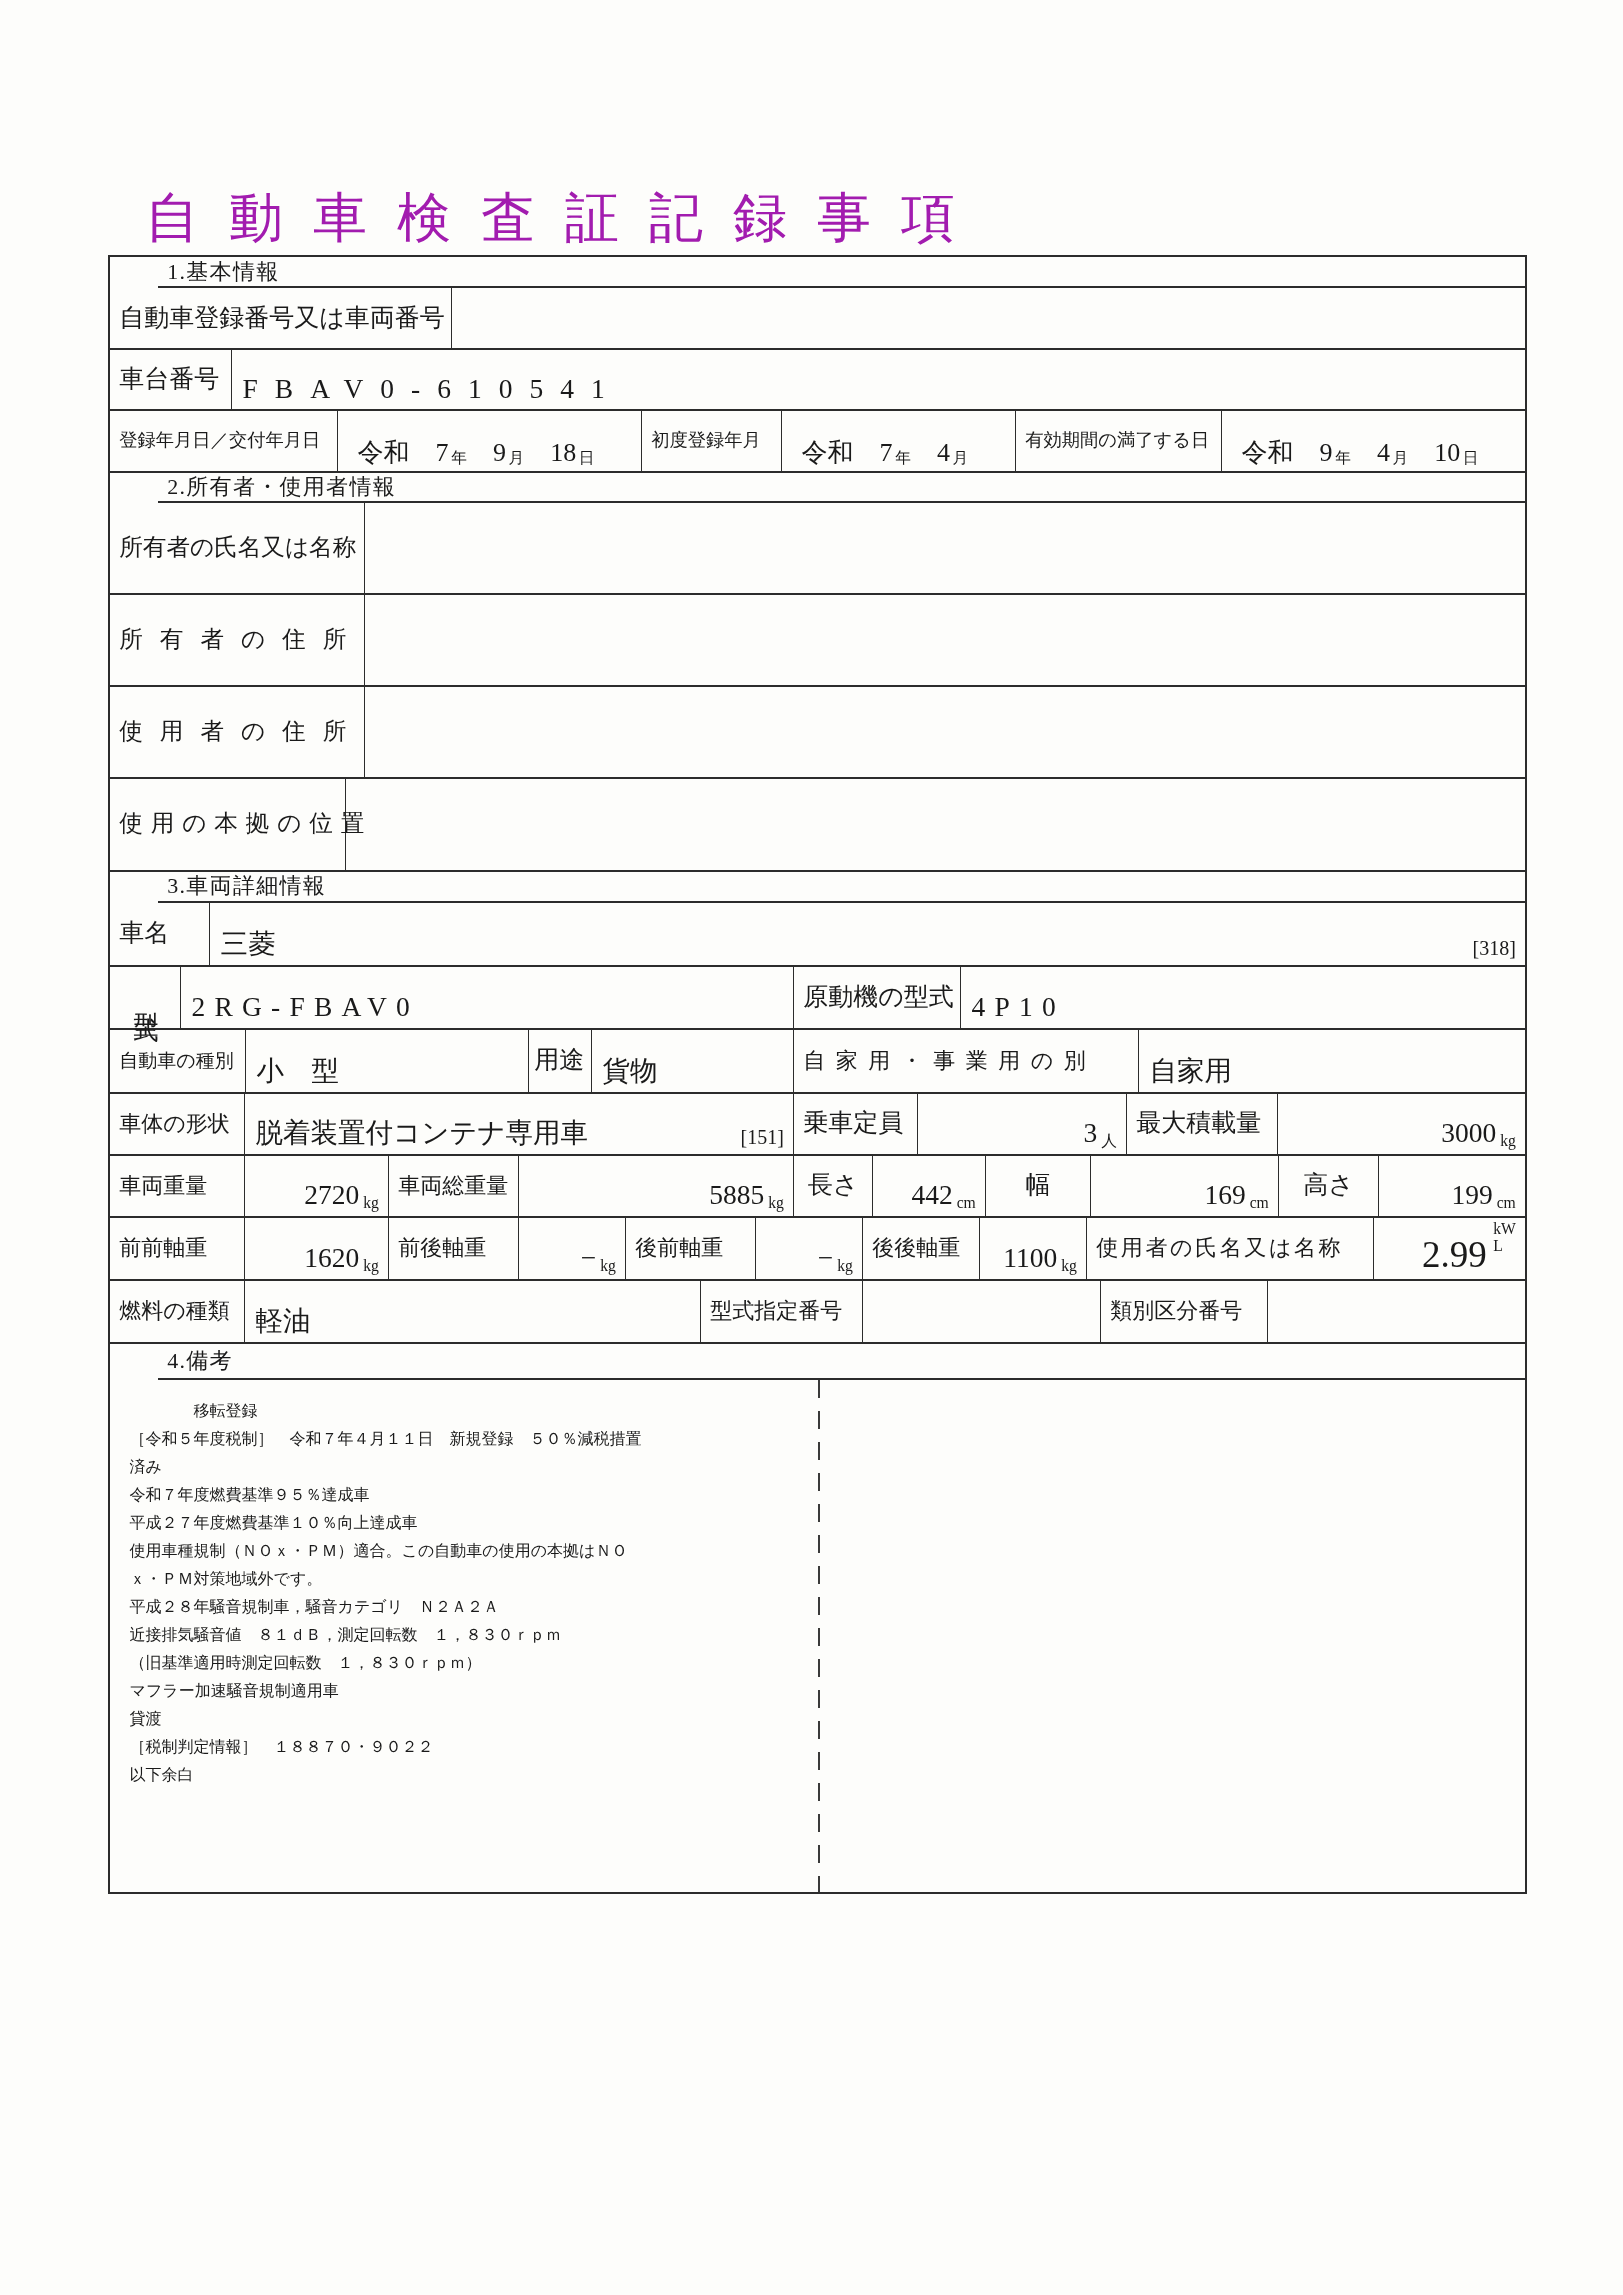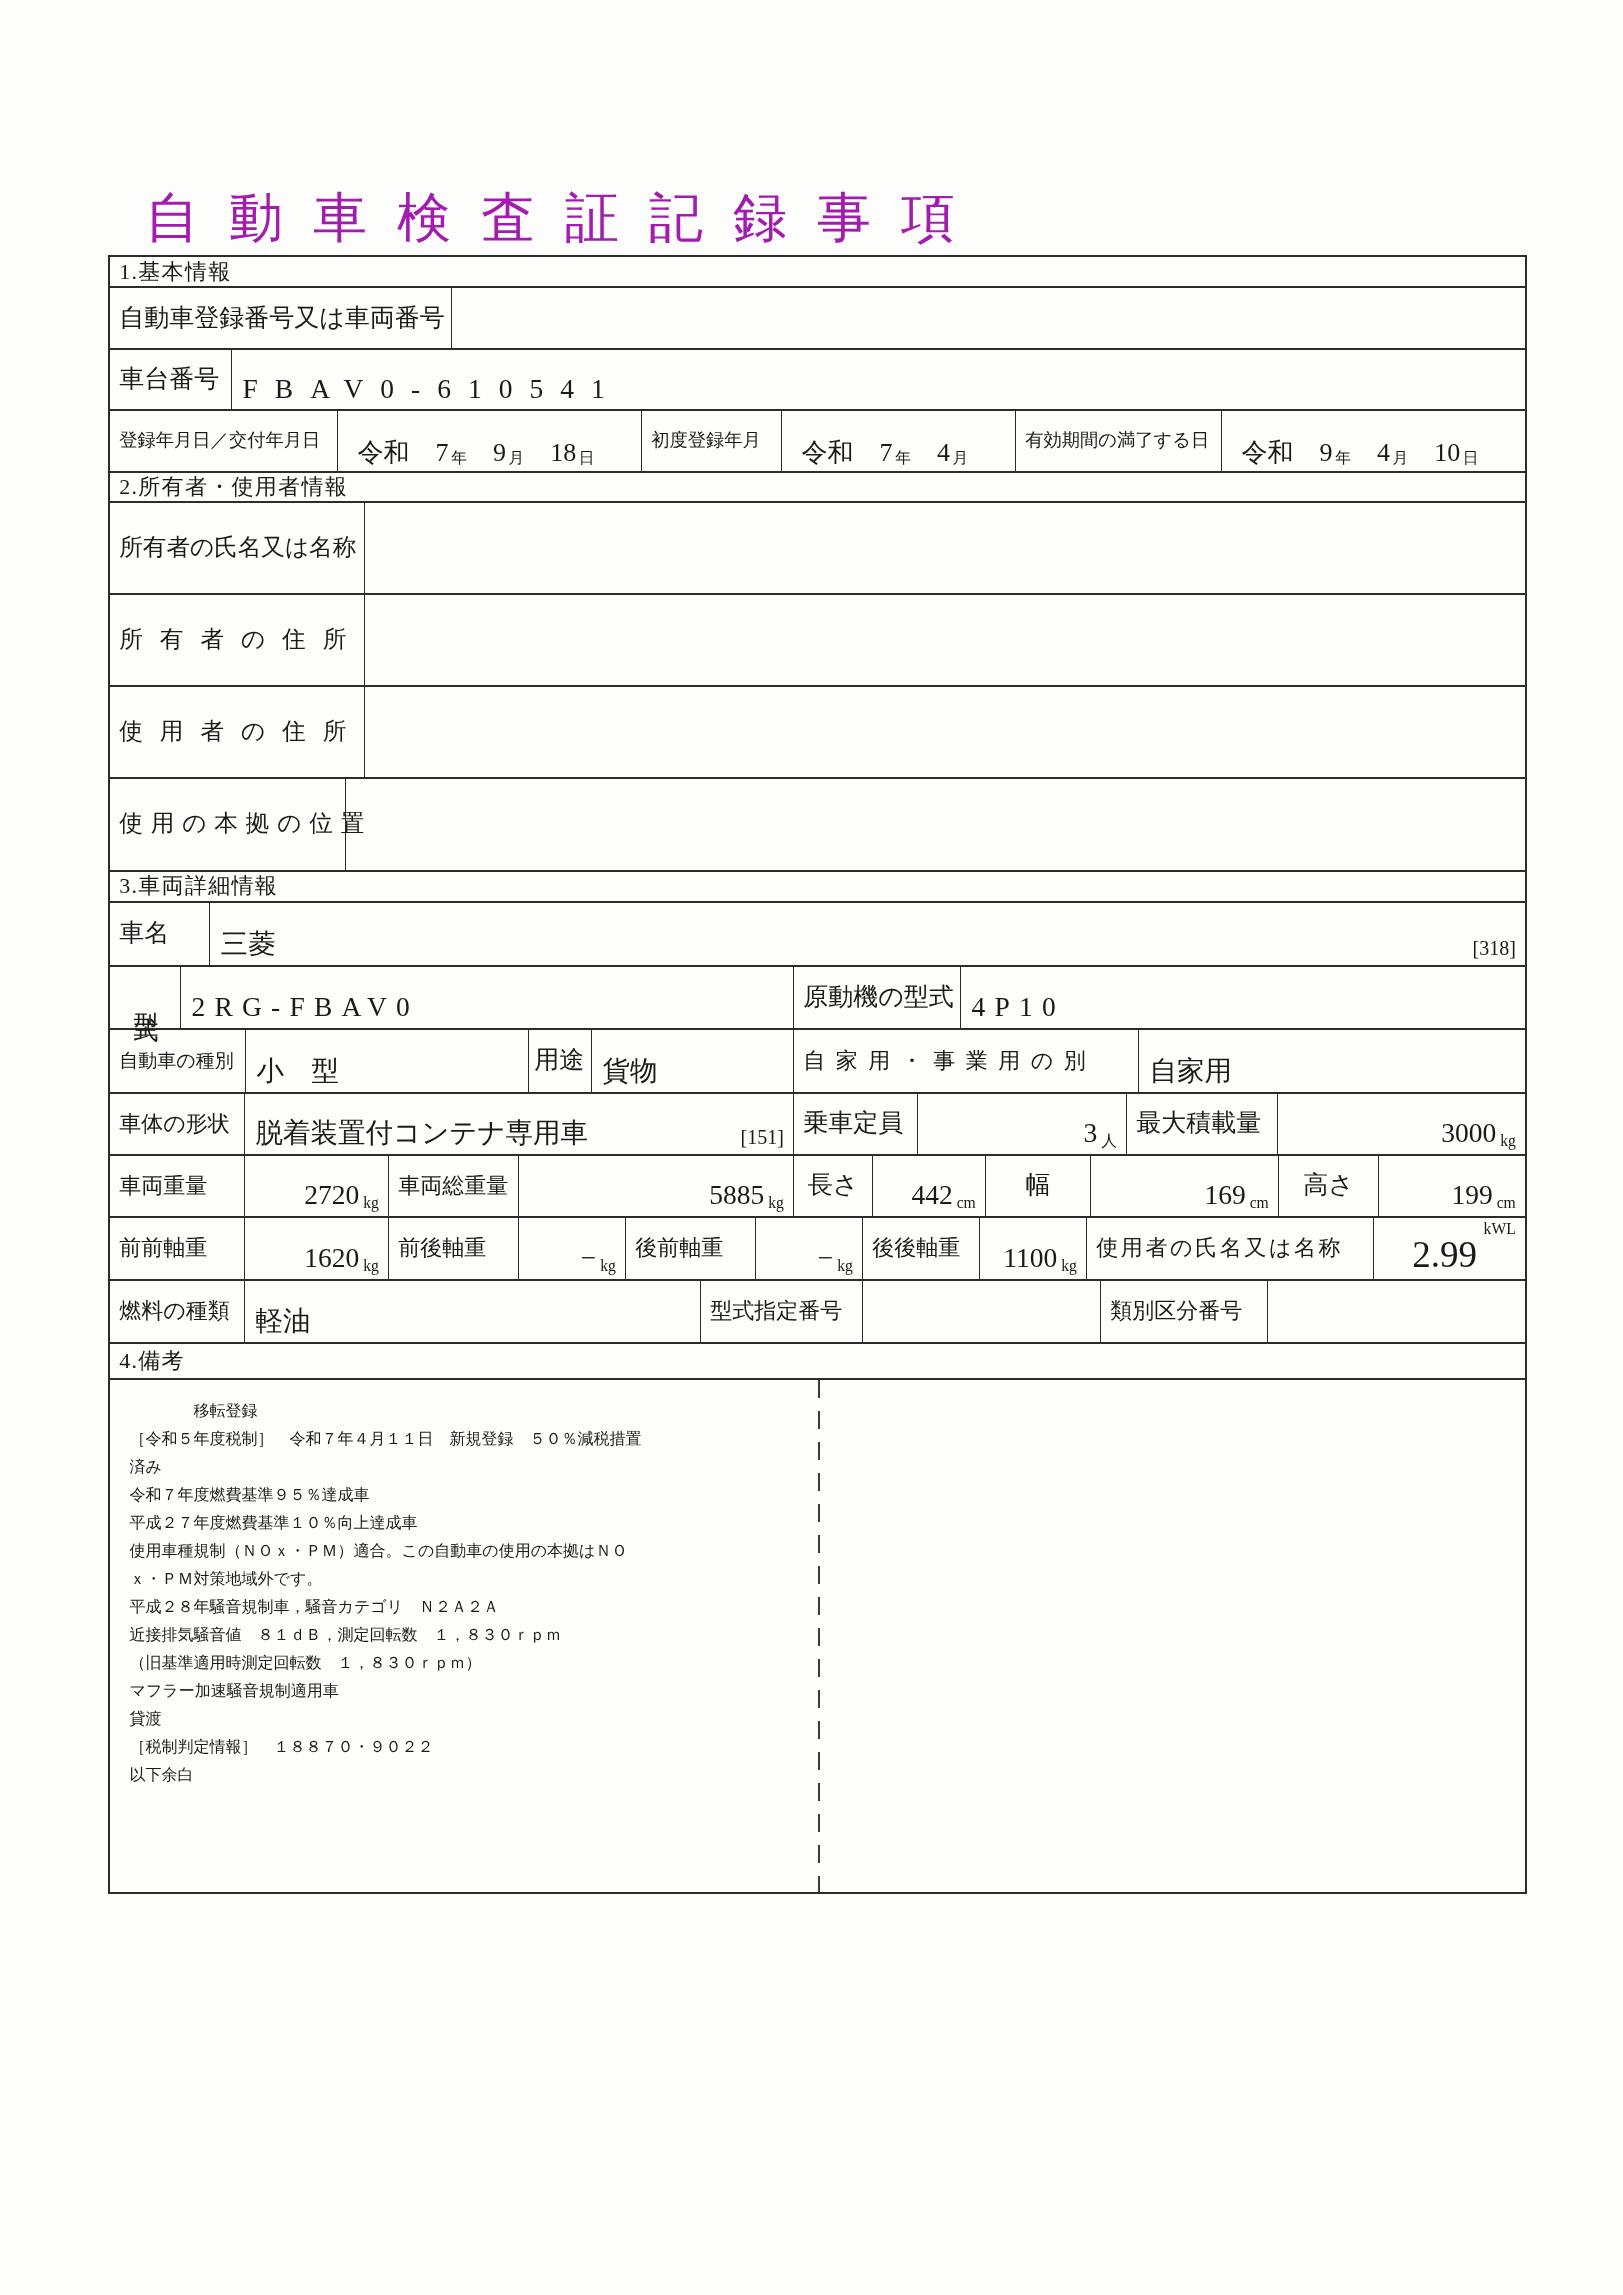--- a/index.html
+++ b/index.html
@@ -6,21 +6,21 @@
   .page{position:relative;width:1623px;height:2295px;background:#fdfdfb;
         font-family:"Liberation Serif","DejaVu Serif",serif;color:#1a1a1a;overflow:hidden;}
   .title{position:absolute;left:145px;top:182px;margin:0;font-size:54px;font-weight:500;
          letter-spacing:30px;white-space:nowrap;color:#a21caf;}
   .form{position:absolute;left:108px;top:255px;width:1419px;box-sizing:border-box;
         border:2.6px solid #2c2c2c;background:transparent;}
   .row{display:flex;box-sizing:border-box;border-bottom:2px solid #2c2c2c;}
   .row:last-child{border-bottom:none;}
   .row>div{box-sizing:border-box;border-right:1.3px solid #2c2c2c;}
   .row>div:last-child{border-right:none;}
-  .sec{align-items:center;font-size:22px;padding-left:9.2px;letter-spacing:1.3px;}
+  .sec{align-items:center;font-size:22px;padding-left:9.2px;letter-spacing:1.3px;margin-left:48px;}
   .lbl{display:flex;align-items:center;padding:2.6px 5.2px 2.6px 9.2px;font-size:22px;line-height:1.15;white-space:nowrap;}
   .lbl.lg{font-size:25px;}
   .lbl.md{font-size:23.6px;}
   .lbl.sm{font-size:18.3px;}
   .lbl.sm2{font-size:19px;}
   .lbl.ctr{justify-content:center;padding-left:2.6px;padding-right:2.6px;}
   .sp1{letter-spacing:10.5px;}
   .sp1a{letter-spacing:7.9px;}
   .sp2{letter-spacing:17px;}
   .ls4{letter-spacing:2.6px;}
@@ -32,21 +32,21 @@
   .u{font-size:15.7px;margin-left:3.9px;transform:translateY(1.3px);}
   .code{font-size:20px;}
   .chassis{letter-spacing:17px;}
   .modelv{letter-spacing:9.2px;}
   .date{gap:26px;padding-left:19.6px;}
   .dg{display:flex;align-items:flex-end;}
   .era,.dnum{font-size:26px;}
   .du{font-size:15.7px;margin-left:2.6px;transform:translateY(1.3px);}
   .disp{justify-content:flex-end;align-items:stretch;padding-top:2.6px;padding-bottom:3.9px;}
   .disp .num{align-self:flex-end;font-size:37px;font-family:Liberation Serif, serif;}
-  .ustack{display:flex;flex-direction:row;justify-content:flex-start;align-items:flex-start;
+  .ustack{display:flex;flex-direction:column;justify-content:flex-start;align-items:flex-start;
           font-size:15.7px;padding:1.3px 0 2.6px 6.5px;}
   .rbox{position:relative;flex:1;padding:17px 19.6px;font-size:16px;line-height:28px;}
   .rline{white-space:pre;}
   .dash{position:absolute;left:708px;top:0;bottom:0;width:2px;
         background:repeating-linear-gradient(to bottom,#3a3a3a 0 18.3px,transparent 18.3px 31px);}
 </style>
 </head>
 <body>
 
 <div class="page">

